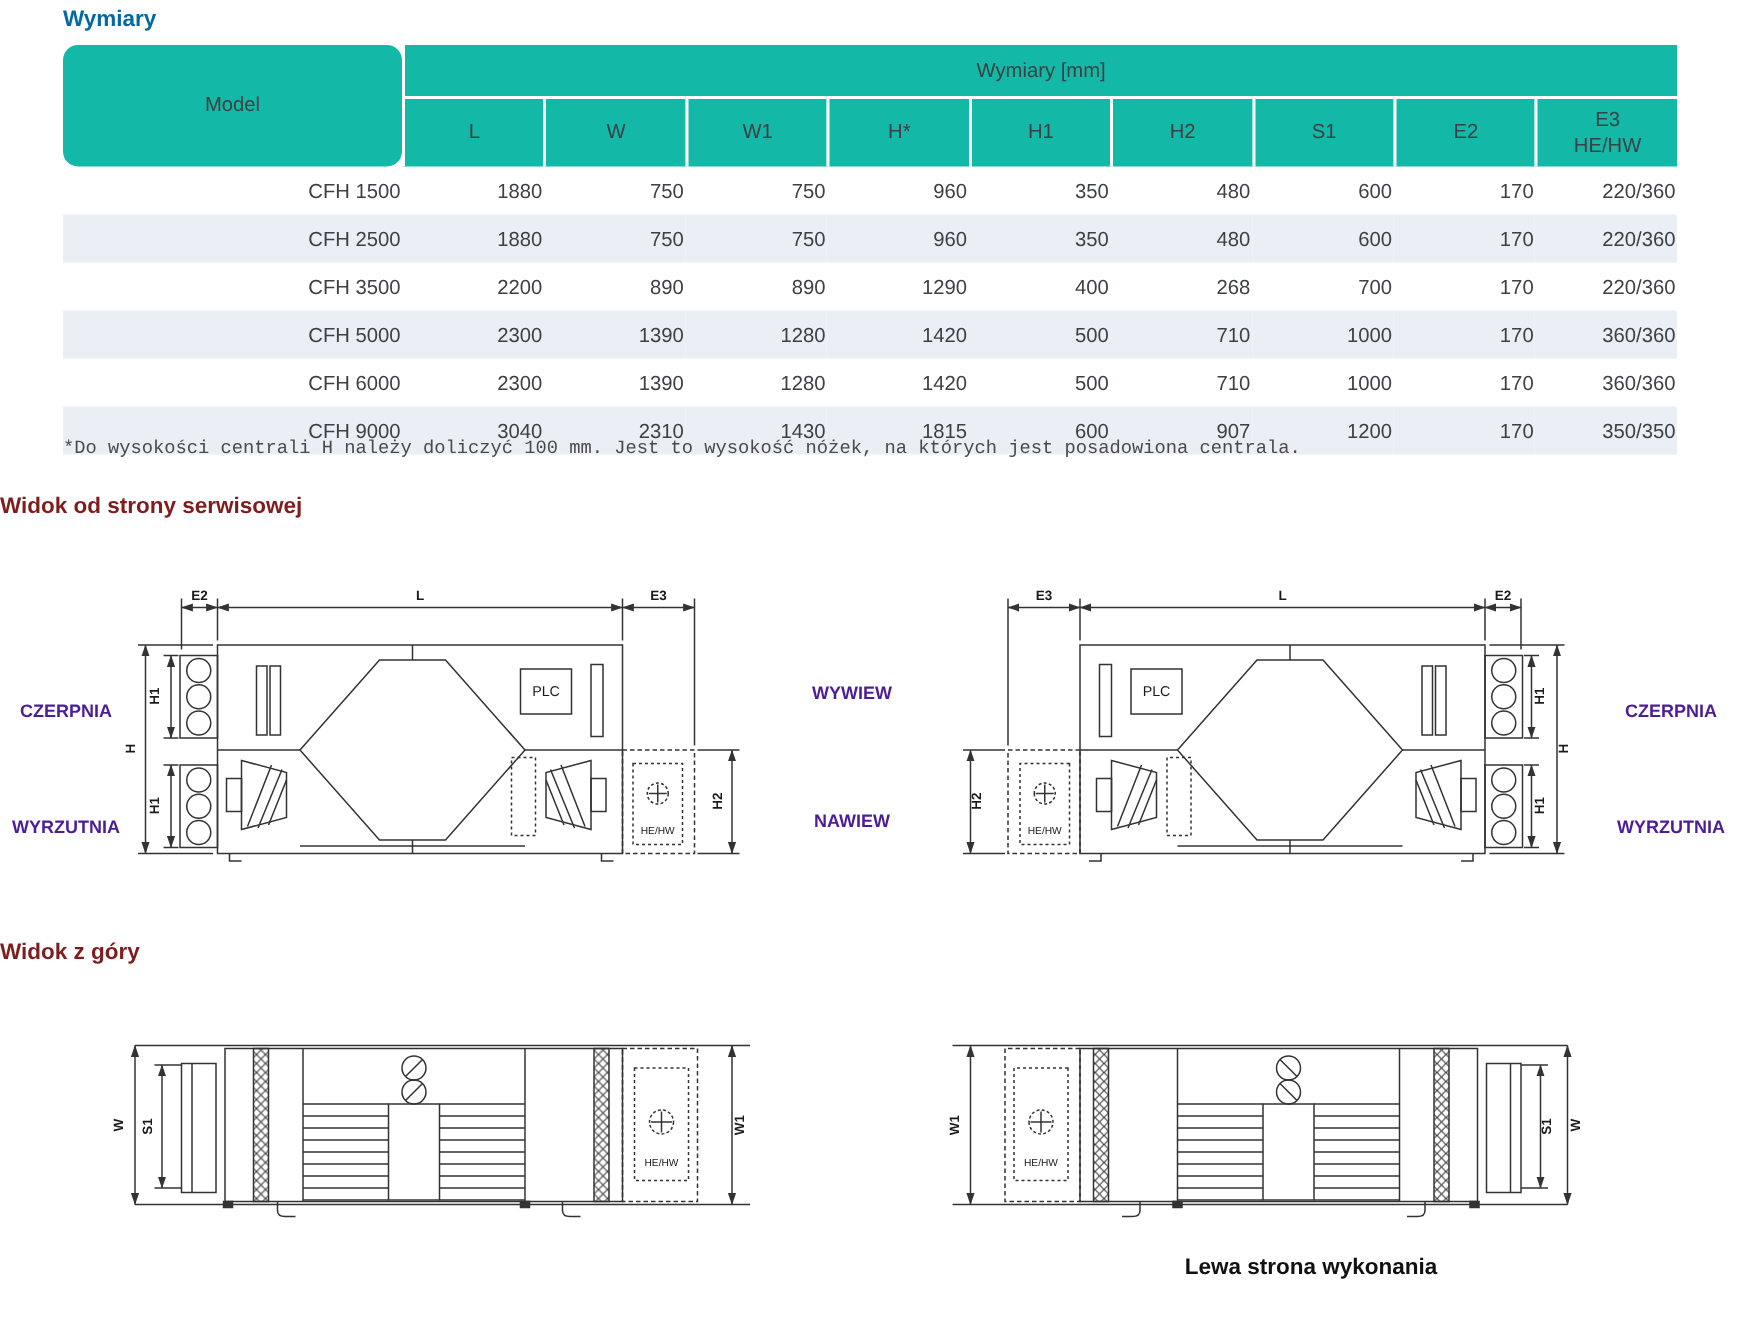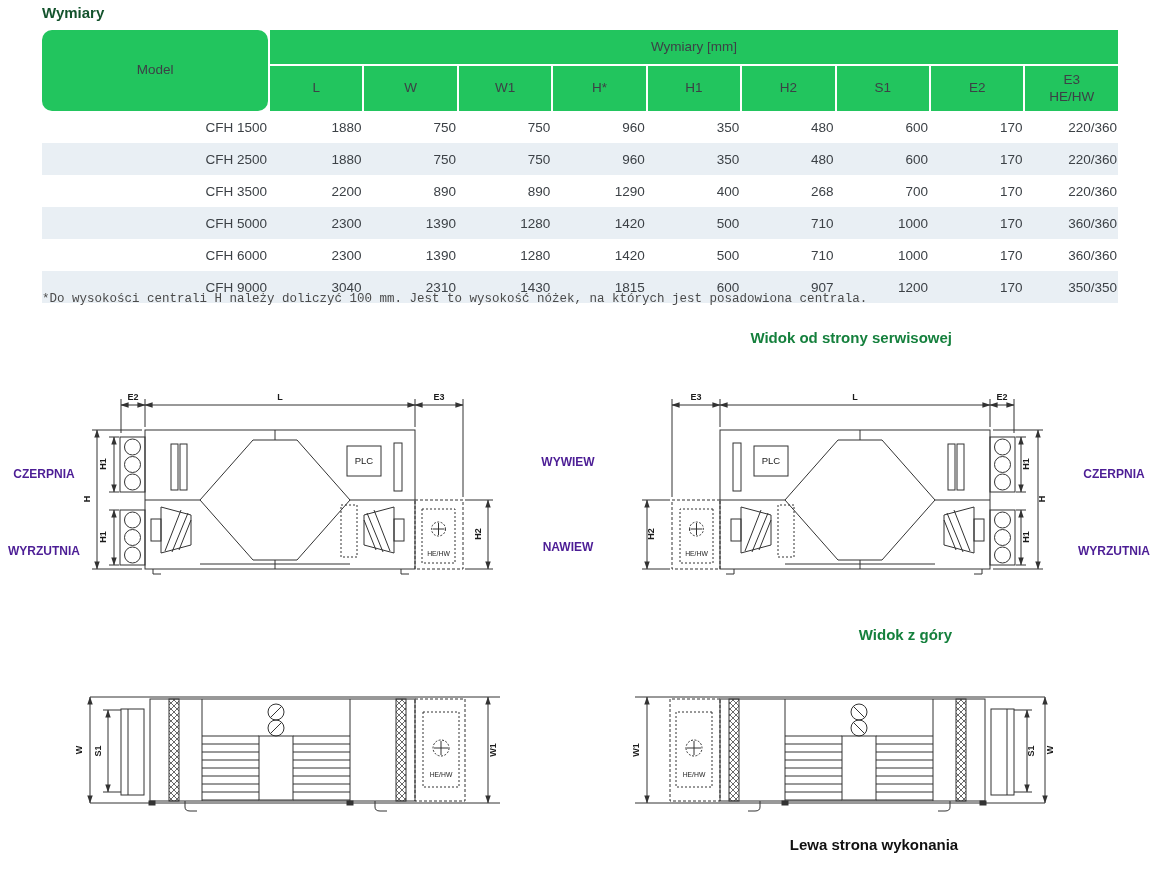--- a/index.html
+++ b/index.html
@@ -1,34 +1,34 @@
 <!DOCTYPE html>
 <html><head>
 <meta charset="utf-8">
 <style>
   html,body{margin:0;padding:0;background:#fff;}
   #page{position:relative;width:1158px;height:885px;background:#fff;
         font-family:"Liberation Sans",sans-serif;color:#1d1d1d;overflow:hidden;}
   .abs{position:absolute;}
   
-  .page-title{left:42px;top:4px;font-size:15px;font-weight:700;color:#14532d;}
+  .page-title{left:42px;top:4px;font-size:15px;font-weight:700;color:#0369a1;}
   
   table.dims{position:absolute;left:42px;top:30px;width:1076px;border-collapse:separate;
              border-spacing:0;table-layout:fixed;font-size:13.5px;color:#3c4146;}
-  table.dims th{background:#22c55e;font-weight:400;vertical-align:middle;text-align:center;
+  table.dims th{background:#14b8a6;font-weight:400;vertical-align:middle;text-align:center;
                 white-space:pre-line;line-height:1.25;}
   th.th-group{height:32px;border-left:2px solid #fff;}
   th.th-model{width:226px;border-radius:10px;}
   tr.sub-row th{height:43px;border-left:2px solid #fff;border-top:2px solid #fff;}
   table.dims td{height:30px;text-align:right;vertical-align:middle;}
   table.dims tbody tr:nth-child(even) td{background:#e9eff4;}
   
   .footnote{left:42px;top:292px;font-size:12.5px;color:#4a4a4a;width:900px;font-family:Liberation Mono, monospace;}
   
-  .sec-head{left:0;width:952px;text-align:right;font-size:15px;font-weight:700;color:#15803d;}
+  .sec-head{left:0;width:952px;text-align:left;font-size:15px;font-weight:700;color:#7f1d1d;}
   .head-service{top:329px;}
   .head-top{top:626px;}
   
   .side-label{font-size:12px;font-weight:700;color:#4c1d95;text-align:center;width:104px;}
   
   .caption{width:300px;text-align:center;font-size:15px;font-weight:700;color:#111;top:836px;}
   
   svg.diag{position:absolute;overflow:visible;}
   svg text{font-family:"Liberation Sans",sans-serif;fill:#1b1b1b;stroke:none;}
   text.dimlab{font-size:9px;font-weight:700;text-anchor:middle;}

